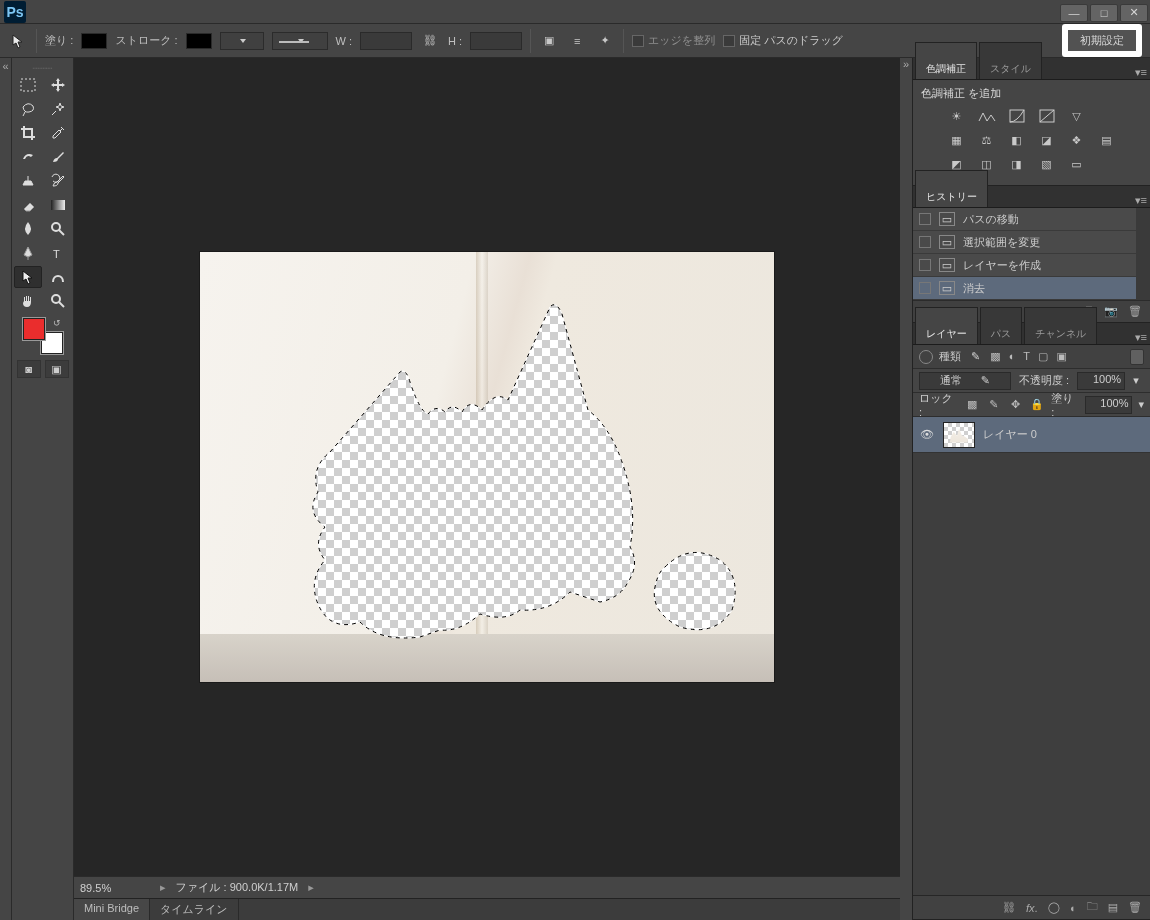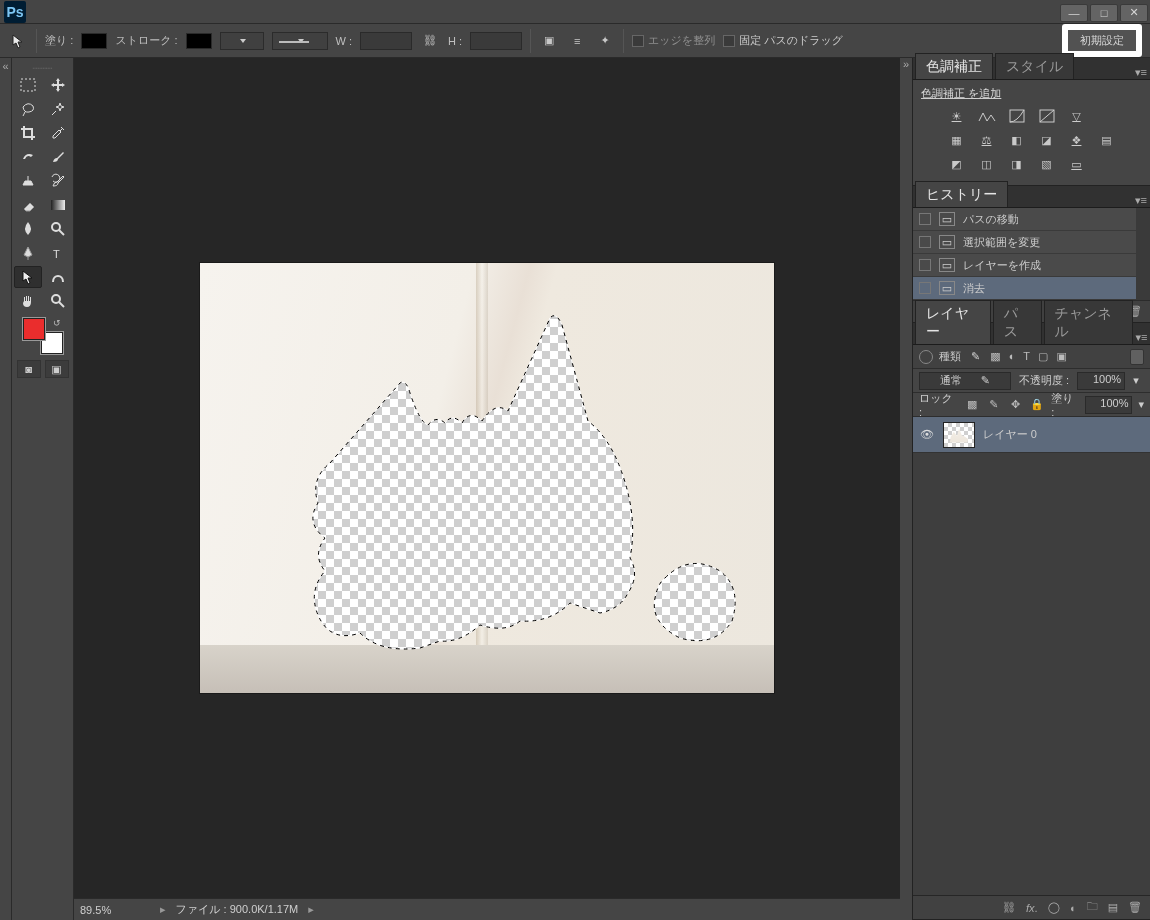--- a/index.html
+++ b/index.html
@@ -67,24 +67,24 @@
 .bottom-tabs { height: 22px; background:#3c3c3c; display:flex; border-top:1px solid #222; }
 .btab { padding:3px 10px; color:#bdbdbd; border-right:1px solid #2a2a2a;}
 .btab:first-child { background:#474747; }
 
 
 .rstrip { width:12px; background:#454545; }
 .rstrip-top { height:18px; color:#aaa; text-align:center; }
 .panels { width: 238px; background:#3c3c3c; border-left:1px solid #222; display:flex; flex-direction:column; }
 .panel { border-bottom:1px solid #222; }
 .panel-tabs { height:22px; background:#313131; display:flex; align-items:flex-end; border-bottom:1px solid #1c1c1c; }
-.ptab { padding:4px 10px 3px; color:#9a9a9a; background:#383838; border:1px solid #222; border-bottom:none; margin-left:2px; font-size:14px;}
+.ptab { padding:19px 10px 3px; color:#9a9a9a; background:#383838; border:1px solid #222; border-bottom:none; margin-left:2px; font-size:10px;}
 .ptab.active { background:#454545; color:#e5e5e5; }
 .panel-menu { margin-left:auto; width:18px; text-align:center; color:#aaa; }
-.panel-body { background:#454545; padding:6px 8px;text-decoration:underline; }
+.panel-body { background:#454545; padding:6px 8px; }
 
 
 .adj-label { color:#d7d7d7; margin-bottom:6px; }
 .adj-grid { display:grid; grid-template-columns: repeat(6, 22px); gap:8px; justify-content:center; margin:4px 0 6px;}
 .adj-icon { width:22px; height:18px; display:flex; align-items:center; justify-content:center; color:#c9c9c9; }
 .adj-icon svg { stroke:#c9c9c9; fill:none; }
 
 
 .history-list { max-height: 94px; overflow:hidden; }
 .history-item { height:23px; display:flex; align-items:center; gap:8px; padding:0 6px; border-bottom:1px solid #3a3a3a; background:#4a4a4a;}
@@ -343,20 +343,24 @@
           </svg>
         </div>
       </div>
     </div>
     <div class="statusbar">
       <span class="status-zoom">89.5%</span>
       <span class="status-tri">▸</span>
       <span>ファイル : 900.0K/1.17M</span>
       <span class="status-tri">▸</span>
     </div>
+    <div class="bottom-tabs">
+      <div class="btab">Mini Bridge</div>
+      <div class="btab">タイムライン</div>
+    </div>
   </div>
 
   <div class="rstrip">
       <div class="rstrip-top">»</div>
     </div>
 
   <div class="panels">
 
     <div class="panel">
       <div class="panel-tabs">

